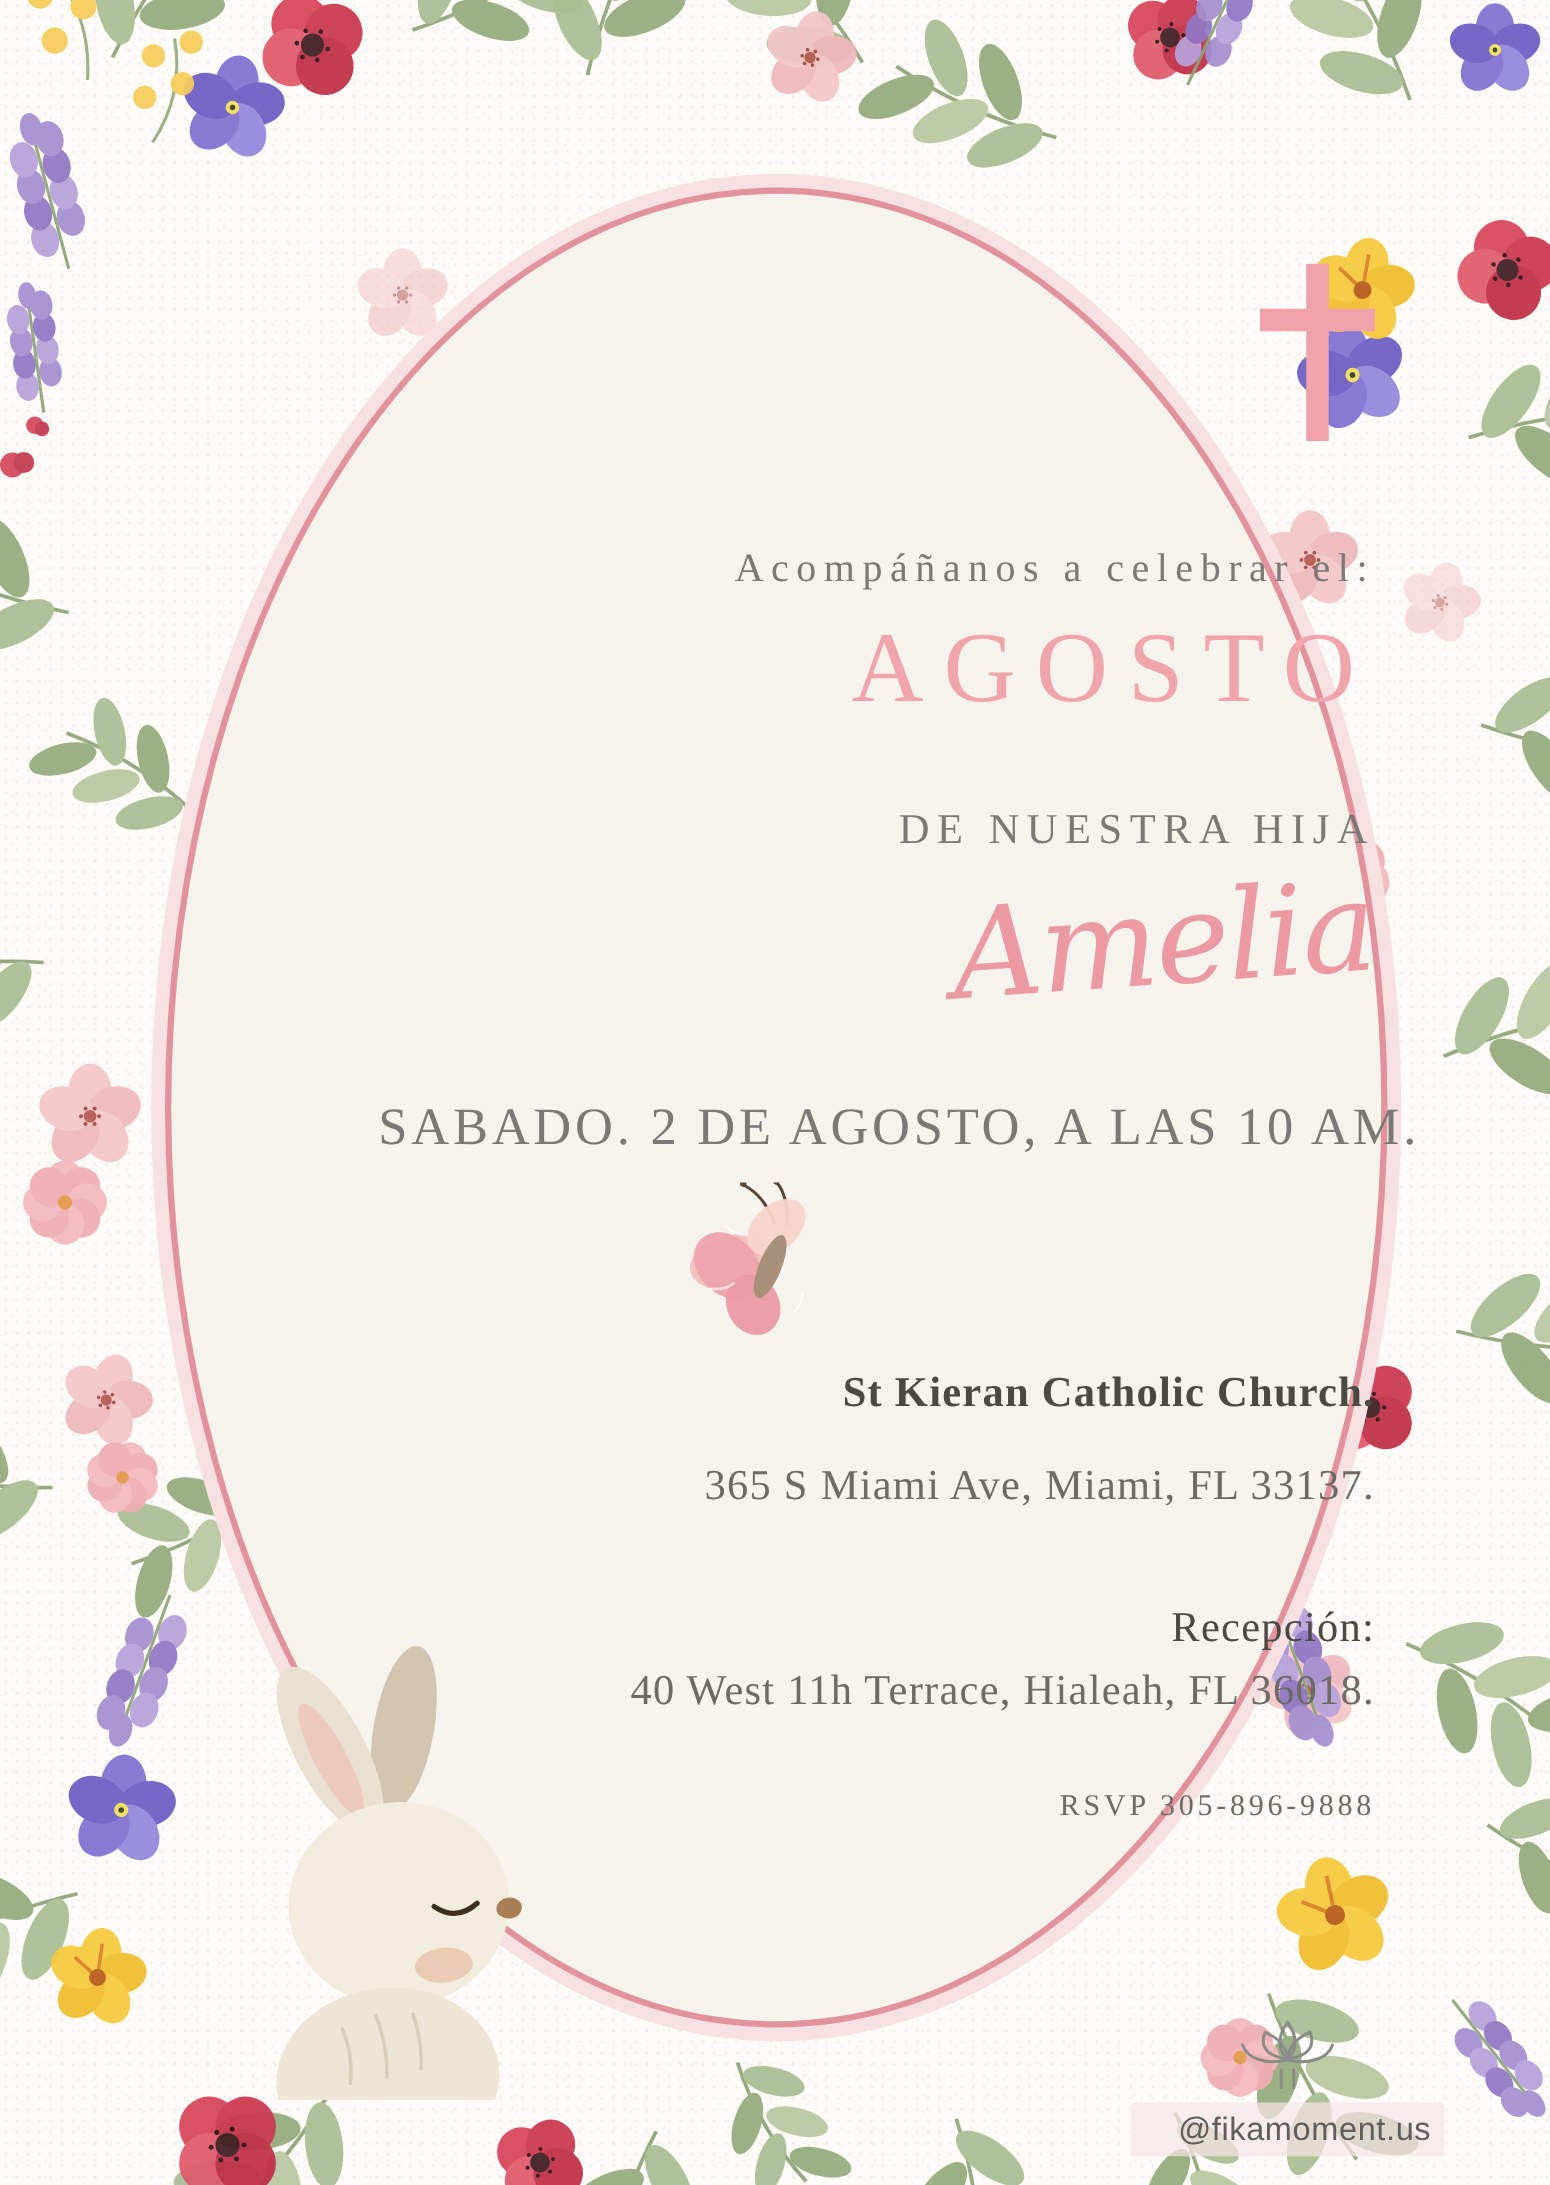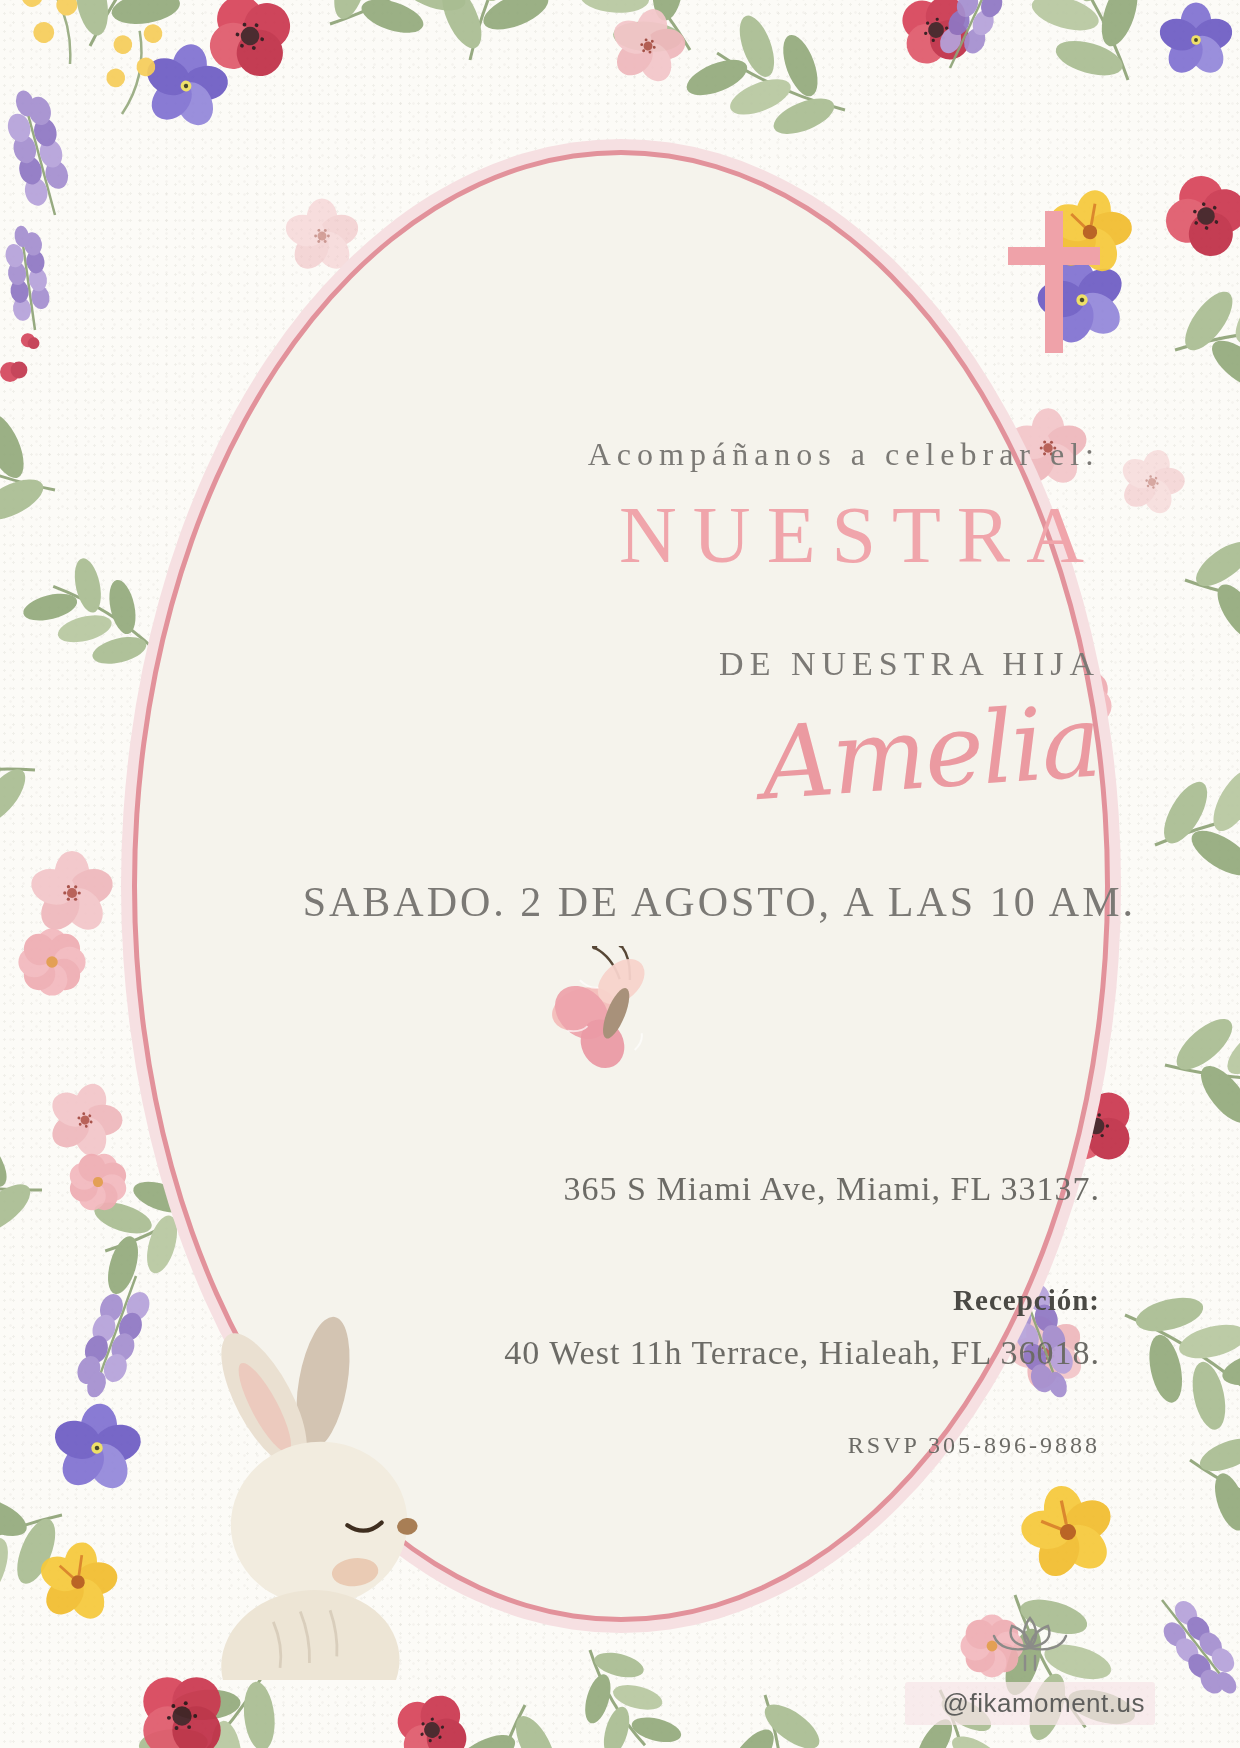--- a/index.html
+++ b/index.html
@@ -28,21 +28,21 @@
   .intro{top:436px; font-size:32px; letter-spacing:6px; color:var(--text-gray,#7b7975);}
   .title{top:490px; font-size:80px; letter-spacing:16px; padding-left:16px; box-sizing:border-box;
          color:var(--accent-pink,#f0a5ab); font-weight:400;}
   .subtitle{top:645px; font-size:34px; letter-spacing:6px; color:var(--text-gray,#7b7975);}
   .name{top:716px; font-size:100px; font-style:italic; font-family:"DejaVu Serif", serif;
         color:var(--script-pink,#eb9aa1); transform:rotate(-4deg); letter-spacing:-2px;}
   .dateline{top:878px; font-size:42px; letter-spacing:3px; color:var(--text-gray,#7b7975);margin-left:36px;}
   .butterfly{position:absolute; left:488px; top:946px; width:260px; height:130px;}
   .church-name{top:1096px; font-size:34px; font-weight:bold; letter-spacing:1px; color:var(--text-dark,#4a4944);}
   .church-addr{top:1170px; font-size:34px; letter-spacing:1px; color:var(--text-mid,#6c6b66);}
-  .recep-label{top:1284px; font-size:29px; font-weight:bold; letter-spacing:1px; color:var(--text-dark,#4a4944);}
+  .recep-label{top:1284px; font-size:34px; font-weight:normal; letter-spacing:1px; color:var(--text-dark,#4a4944);}
   .recep-addr{top:1334px; font-size:34px; letter-spacing:1px; color:var(--text-mid,#6c6b66);}
   .rsvp{top:1432px; font-size:24px; letter-spacing:3px; color:var(--text-mid,#6c6b66);}
   .bunny{position:absolute; left:170px; top:1280px; width:340px; height:400px;}
   .watermark{position:absolute; left:905px; top:1614px; width:250px; text-align:right;}
   .watermark .lotus{display:block; margin:0 auto;}
   .wm-band{
     margin-top:6px; padding:6px 10px; border-radius:3px;
     background:rgba(247,229,232,.72);
     font-family:"Liberation Sans", sans-serif;
     font-size:26px; color:#5e5e5c; letter-spacing:.5px;
@@ -664,24 +664,25 @@
   <div class="oval"></div>
 
   <div class="content">
     <div class="cross">
       <svg width="92" height="142" viewBox="0 0 92 142">
         <rect x="37" y="0" width="18" height="142" fill="#efa2a9"></rect>
         <rect x="0" y="36" width="92" height="18" fill="#efa2a9"></rect>
       </svg>
     </div>
     <div class="intro">Acompáñanos a celebrar el:</div>
-    <div class="title">NUESTRA</div>
+    <div class="title">AGOSTO</div>
     <div class="subtitle">DE NUESTRA HIJA</div>
     <div class="name">Amelia</div>
     <div class="dateline">SABADO. 2 DE AGOSTO, A LAS 10 AM.</div>
+    <div class="church-name">St Kieran Catholic Church.</div>
     <div class="church-addr">365 S Miami Ave, Miami, FL 33137.</div>
     <div class="recep-label">Recepción:</div>
     <div class="recep-addr">40 West 11h Terrace, Hialeah, FL 36018.</div>
     <div class="rsvp">RSVP 305-896-9888</div>
   </div>
 
   <svg class="butterfly" viewBox="0 0 260 130">
     <g transform="translate(130,68) rotate(16)">
       <path d="M -8,-34 C -18,-48 -30,-55 -40,-57" stroke="#574736" stroke-width="2.4" fill="none"></path>
       <circle cx="-41" cy="-58" r="2.6" fill="#574736"></circle>

